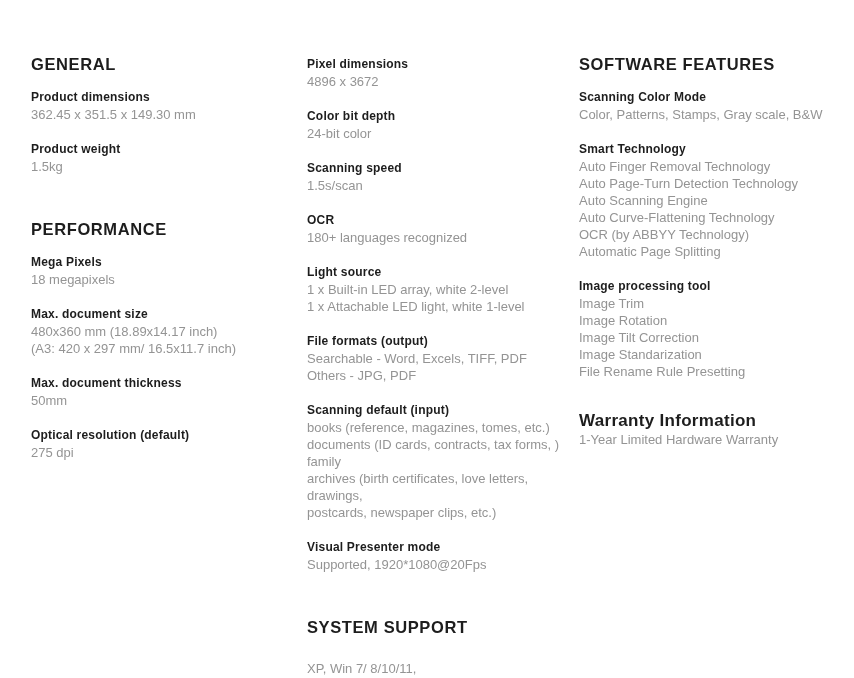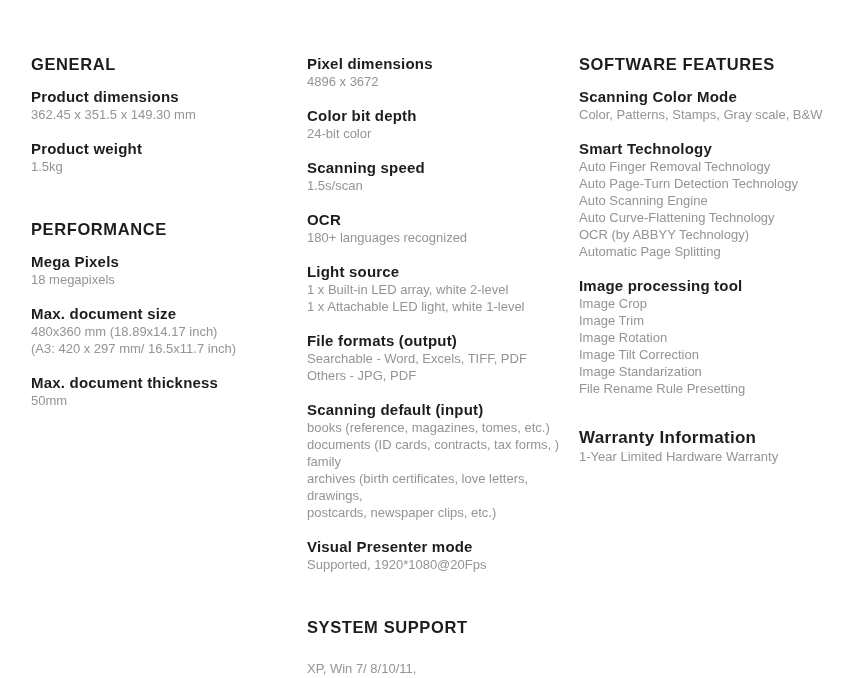--- a/index.html
+++ b/index.html
@@ -33,21 +33,21 @@
 
   .section-title {
     margin: 0;
     font-size: 16.5px;
     line-height: 18px;
     font-weight: bold;
     color: #1d1d1d;
     letter-spacing: 0.6px;
   }
   .spec-label {
-    font-size: 15px;
+    font-size: 12px;
     line-height: 18px;
     font-weight: bold;
     color: #1d1d1d;
     letter-spacing: 0.2px;
   }
   .spec-value {
     font-size: 13px;
     line-height: 17px;
     color: #949494;
     letter-spacing: 0;
@@ -86,20 +86,24 @@
           <div class="spec-value">18 megapixels</div>
         </div>
         <div class="spec">
           <div class="spec-label">Max. document size</div>
           <div class="spec-value">480x360 mm (18.89x14.17 inch)</div>
           <div class="spec-value">(A3: 420 x 297 mm/ 16.5x11.7 inch)</div>
         </div>
         <div class="spec">
           <div class="spec-label">Max. document thickness</div>
           <div class="spec-value">50mm</div>
+        </div>
+        <div class="spec">
+          <div class="spec-label">Optical resolution (default)</div>
+          <div class="spec-value">275 dpi</div>
         </div>
       </div>
       <div class="col col-1">
         <div class="spec">
           <div class="spec-label">Pixel dimensions</div>
           <div class="spec-value">4896 x 3672</div>
         </div>
         <div class="spec">
           <div class="spec-label">Color bit depth</div>
           <div class="spec-value">24-bit color</div>
@@ -150,21 +154,20 @@
           <div class="spec-label">Smart Technology</div>
           <div class="spec-value">Auto Finger Removal Technology</div>
           <div class="spec-value">Auto Page-Turn Detection Technology</div>
           <div class="spec-value">Auto Scanning Engine</div>
           <div class="spec-value">Auto Curve-Flattening Technology</div>
           <div class="spec-value">OCR (by ABBYY Technology)</div>
           <div class="spec-value">Automatic Page Splitting</div>
         </div>
         <div class="spec">
           <div class="spec-label">Image processing tool</div>
-          <div class="spec-value">Image Crop</div>
           <div class="spec-value">Image Trim</div>
           <div class="spec-value">Image Rotation</div>
           <div class="spec-value">Image Tilt Correction</div>
           <div class="spec-value">Image Standarization</div>
           <div class="spec-value">File Rename Rule Presetting</div>
         </div>
         <div class="spec spec-large">
           <div class="spec-label">Warranty Information</div>
           <div class="spec-value">1-Year Limited Hardware Warranty</div>
         </div>

